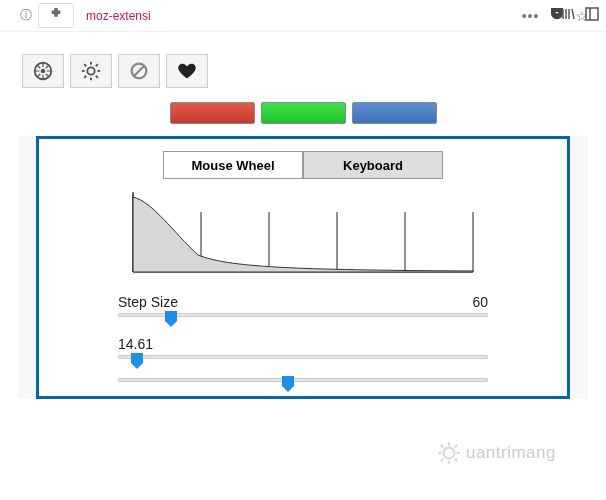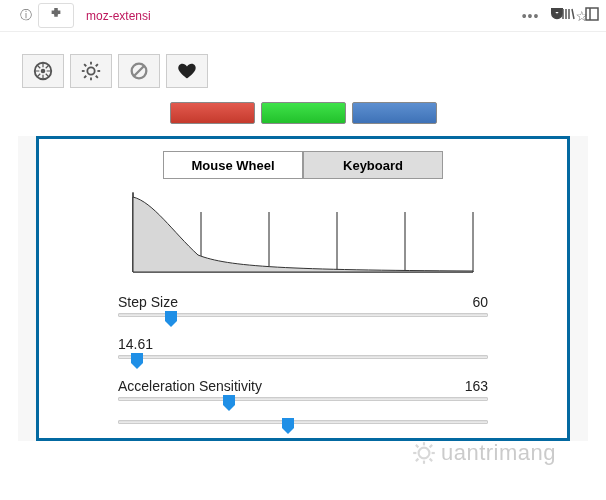--- a/index.html
+++ b/index.html
@@ -144,21 +144,21 @@
     transform:translateX(-50%);
     cursor:pointer;
   }
   .thumb svg{ width:14px; height:16px; display:block; }
 
   
   .watermark{
     position:absolute;
     right:50px; bottom:34px;
     color:rgba(160,160,160,0.55);
-    font-size:22px;
+    font-size:17px;
     font-weight:400;
     letter-spacing:0.5px;
     display:flex; align-items:center; gap:4px;
     pointer-events:none;
     margin-top:46px;
   }
   .watermark .gear{
     width:26px; height:26px; opacity:0.45;
   }
 </style>
@@ -289,33 +289,20 @@
         <div class="track">
           <span class="thumb" style="left: 5%;">
             <svg viewBox="0 0 14 16">
                 <path fill="#1f8fe6" d="M1 0h12v10l-6 6-6-6z"></path>
               </svg>
           </span>
         </div>
       </div>
 
 
-      <div class="slider-row">
-        <div class="slider-head">
-          <span>Acceleration Sensitivity</span>
-          <span>163</span>
-        </div>
-        <div class="track">
-          <span class="thumb" style="left: 30%;">
-            <svg viewBox="0 0 14 16">
-                <path fill="#1f8fe6" d="M1 0h12v10l-6 6-6-6z"></path>
-              </svg>
-          </span>
-        </div>
-      </div>
 
       <div class="slider-row">
         <div class="track">
           <span class="thumb" style="left: 46%;">
             <svg viewBox="0 0 14 16">
                 <path fill="#1f8fe6" d="M1 0h12v10l-6 6-6-6z"></path>
               </svg>
           </span>
         </div>
       </div>

